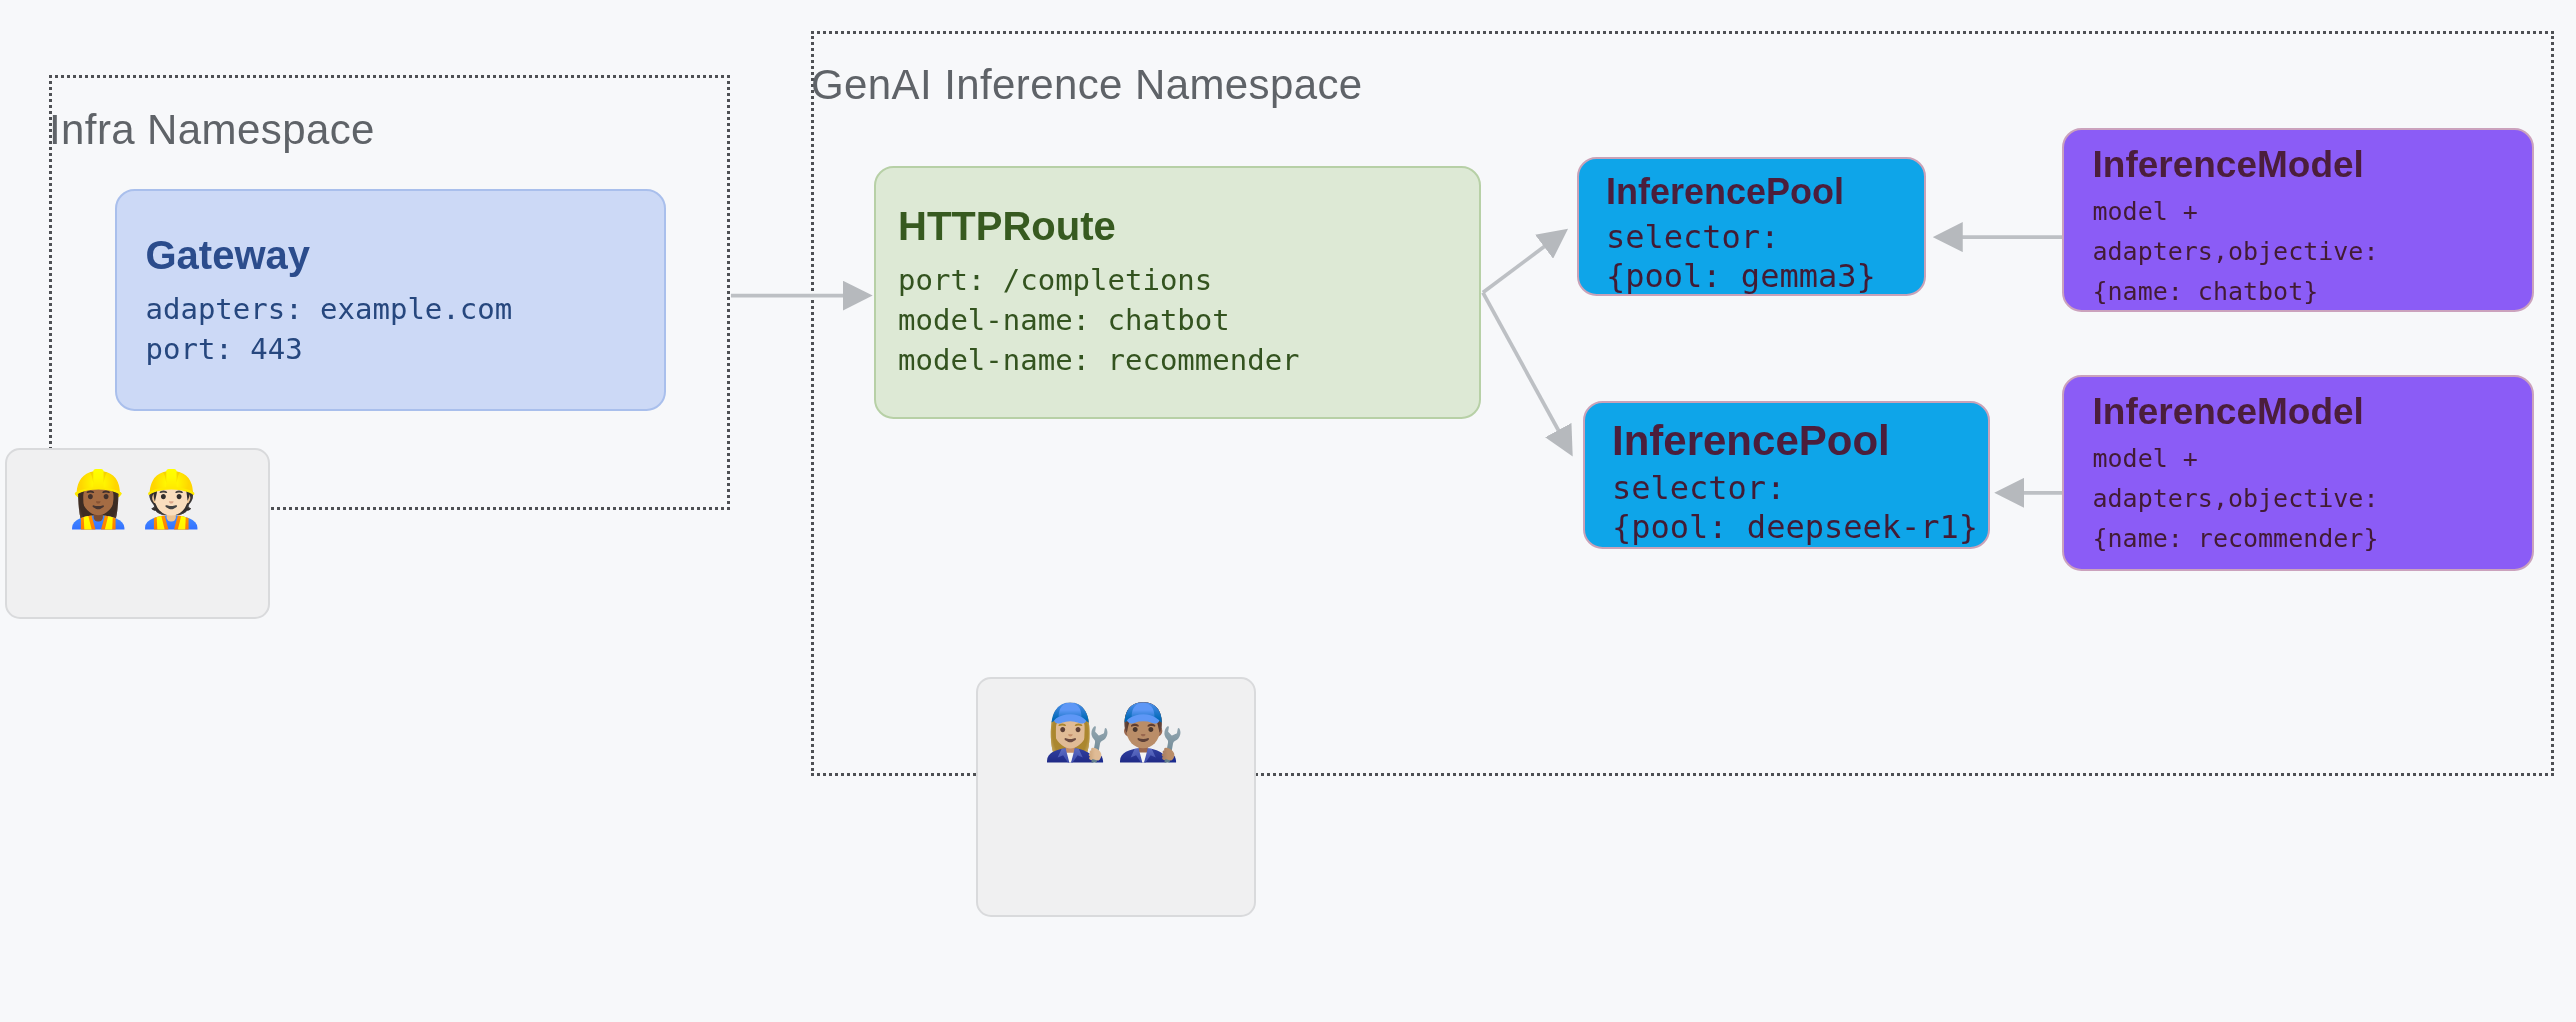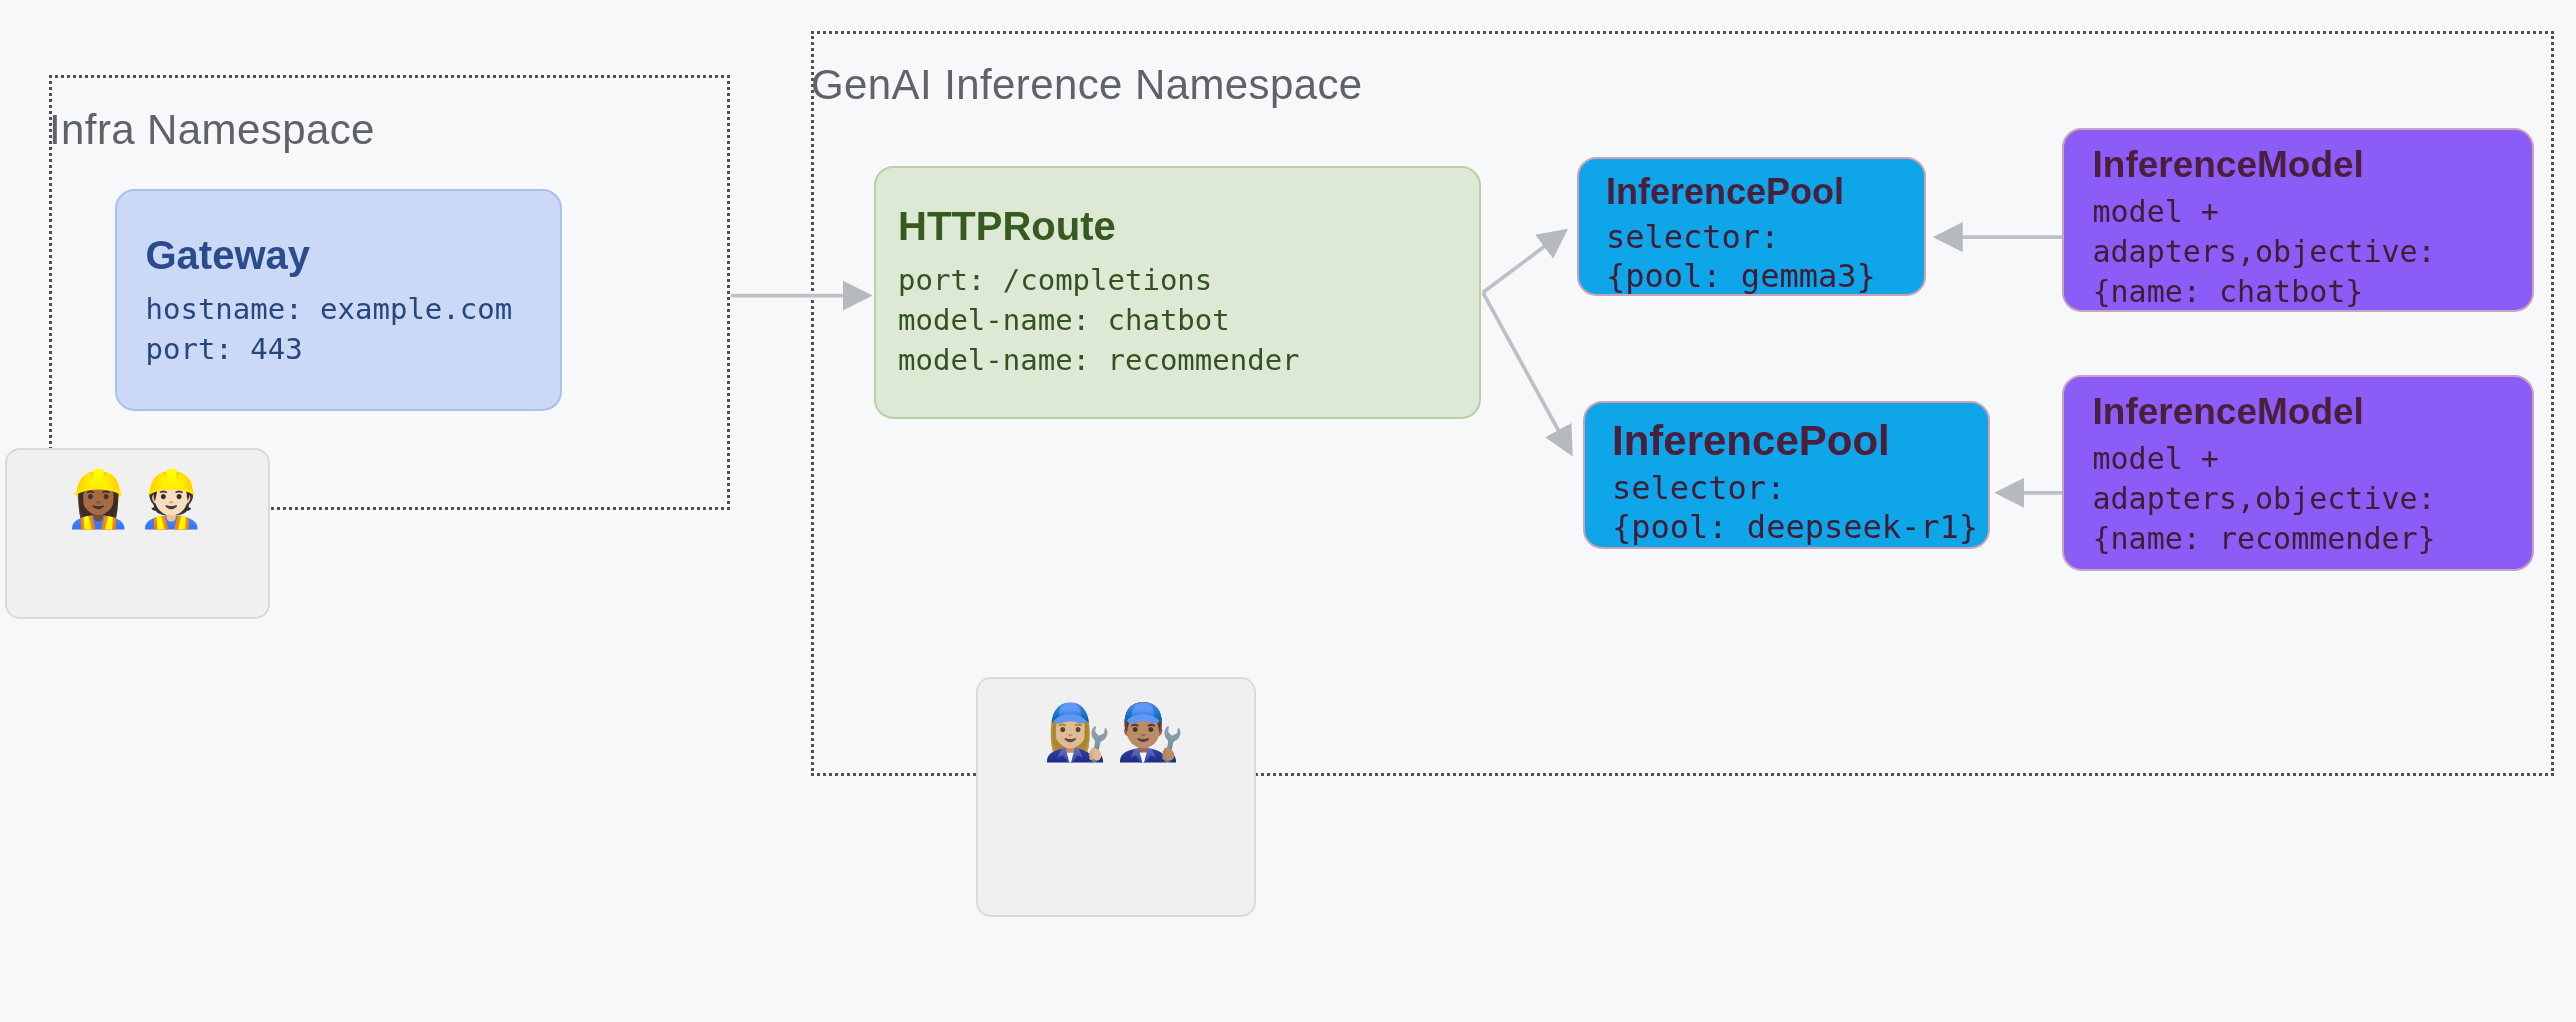--- a/index.html
+++ b/index.html
@@ -46,21 +46,21 @@
   }
   .node-title { font-weight: bold; font-size: 40px; margin: 0 0 10.5px 0; }
   .node-code {
     font-family: "DejaVu Sans Mono", monospace;
     font-size: 29px;
     line-height: 40px;
     white-space: pre;
   }
 
   .node-gateway {
-    left: 115px; top: 189px; width: 447px; height: 222px;
+    left: 115px; top: 189px; width: 551px; height: 222px;
     background: #ccd9f6; border-color: #a9bfec;
     padding: 42px 28.5px;
   }
   .node-gateway .node-title { color: #2b4c8c; }
   .node-gateway .node-code  { color: #26477e; }
 
   .node-httproute {
     left: 874px; top: 166px; width: 607px; height: 253px;
     background: #dde9d5; border-color: #b7d0a6;
     padding: 36px 22px;
@@ -77,21 +77,21 @@
   .node-pool1 .node-title { font-size: 36px; margin-bottom: 4.5px; }
   .node-pool2 { left: 1583px; top: 401px; width: 407px; height: 148px; padding: 13.5px 27px; }
   .node-pool2 .node-title { font-size: 42px; margin-bottom: 4.5px; }
   .node-pool .node-code { font-size: 32px; line-height: 39px; }
 
   .node-model {
     background: #8b5cf6; border-color: #cba2bd;
     padding: 13.5px 28.5px;
   }
   .node-model .node-title { color: #4b1e3c; font-size: 37px; margin-bottom: 6px; }
-  .node-model .node-code  { color: #421b34; font-size: 30px; line-height: 40px; }
+  .node-model .node-code  { color: #421b34; font-size: 25px; line-height: 40px; }
   .node-model1 { left: 2062px; top: 128px; width: 472px; height: 184px; }
   .node-model2 { left: 2062px; top: 375px; width: 472px; height: 196px; }
 
   
   .team {
     position: absolute;
     z-index: 4;
     box-sizing: border-box;
     background: #f0f0f1;
     border: 2.2px solid #d9dadc;
@@ -126,21 +126,21 @@
       <path d="M975,394 L1152,394" marker-end="url(#ah)"></path>
       <path d="M1978,390 L2082,312" marker-end="url(#ah)"></path>
       <path d="M1978,390 L2092,598" marker-end="url(#ah)"></path>
       <path d="M2751,316 L2590,316" marker-end="url(#ah)"></path>
       <path d="M2751,657 L2672,657" marker-end="url(#ah)"></path>
     </g>
   </svg>
 
   <div class="node node-gateway">
     <div class="node-title">Gateway</div>
-    <div class="node-code">hostname: example.com</div>
+    <div class="node-code">adapters: example.com</div>
     <div class="node-code">port: 443</div>
   </div>
 
   <div class="node node-httproute">
     <div class="node-title">HTTPRoute</div>
     <div class="node-code">port: /completions</div>
     <div class="node-code">model-name: chatbot</div>
     <div class="node-code">model-name: recommender</div>
   </div>
 

